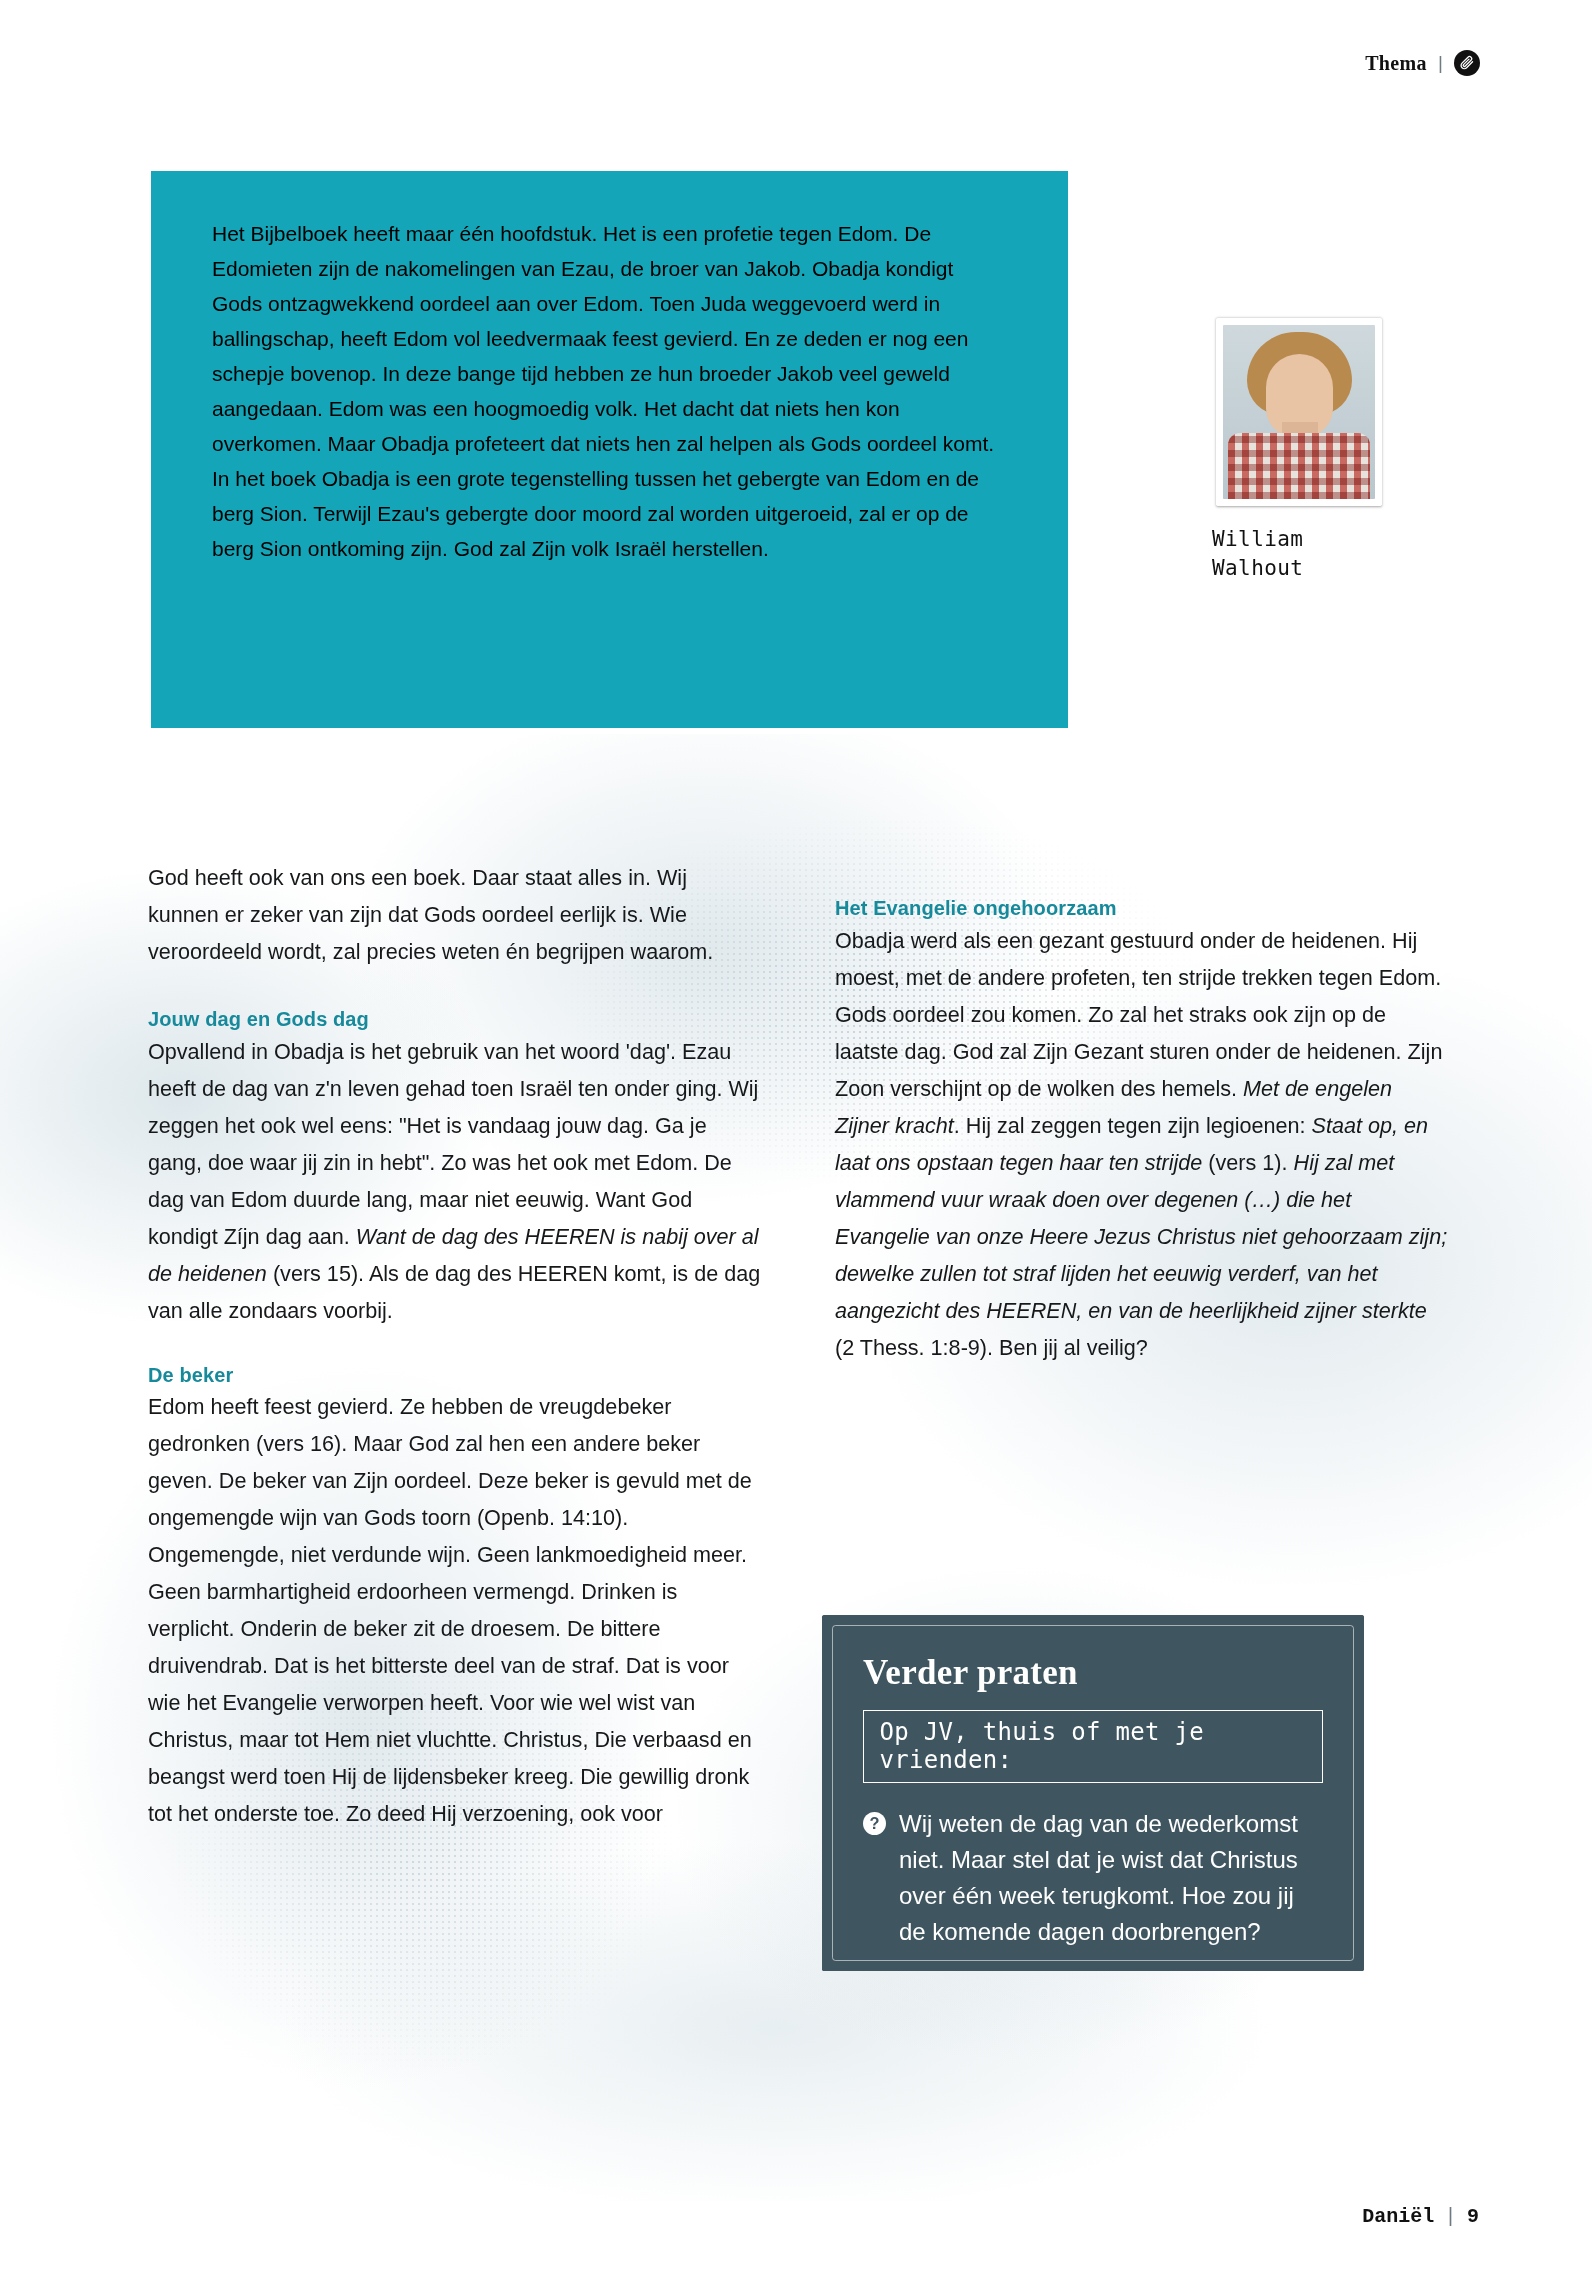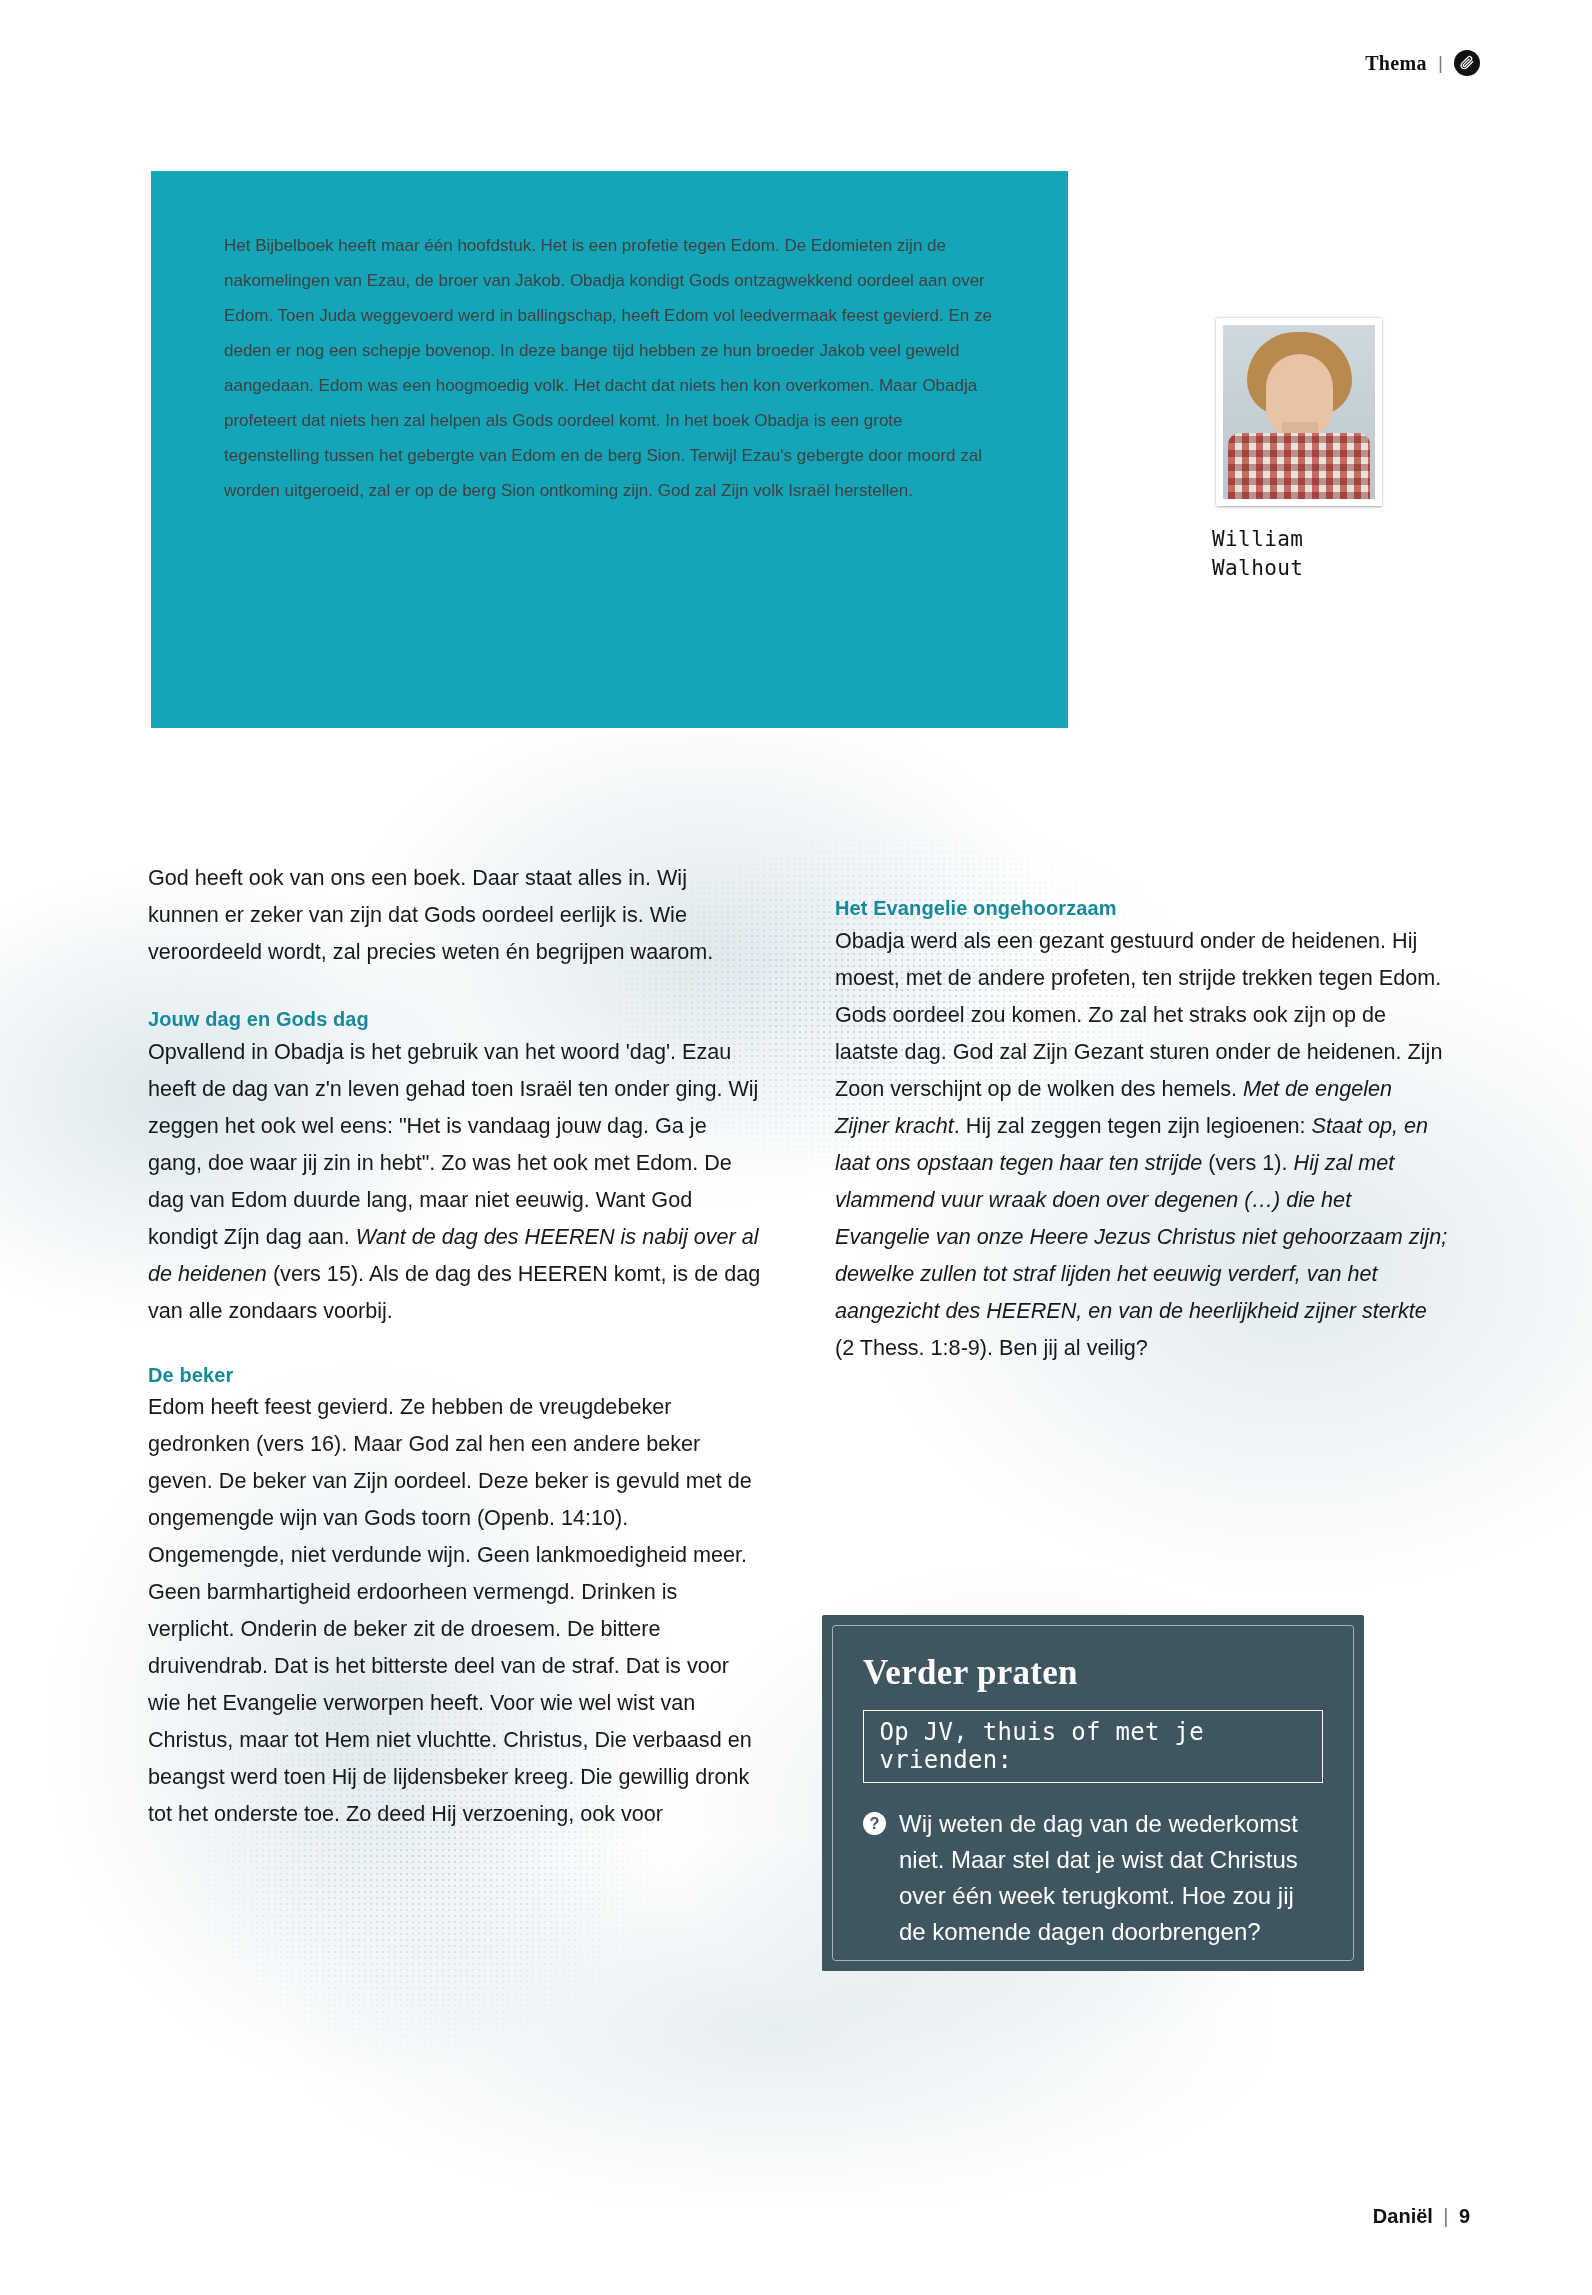--- a/index.html
+++ b/index.html
@@ -103,24 +103,24 @@
   .intro-title {
     font-family: "DejaVu Sans Mono", monospace;
     font-size: 35px;
     color: #ffffff;
     letter-spacing: 1.4px;
     margin: 0 0 12px 0;
     font-weight: normal;
   }
   .intro-body {
     font-family: "Liberation Sans", sans-serif;
-    font-size: 17px;
+    font-size: 21px;
     line-height: 35px;
-    color: #404040;
-    margin: 16px;
+    color: #000000;
+    margin: 4px;
     max-width: 807px;
   }
 
   
   .author {
     position: absolute;
     left: 1212px;
     top: 318px;
     width: 173px;
     text-align: left;
@@ -277,26 +277,26 @@
   .vp-q-text {
     font-family: "Liberation Sans", sans-serif;
     font-size: 24px;
     line-height: 36px;
     color: #ffffff;
   }
 
   
   .page-footer {
     position: absolute;
-    right: 122px;
+    right: 113px;
     bottom: 67px;
     display: flex;
     align-items: baseline;
     gap: 10.4px;
-    font-family: Liberation Sans, sans-serif;
+    font-family: Liberation Mono, monospace;
     font-weight: bold;
     font-size: 20px;
     color: #111;
   }
   .page-footer .divider { color: #6f7b82; font-weight: 300; }
 </style>
 </head>
 <body>
 
 <div class="wash wash-main"></div>

